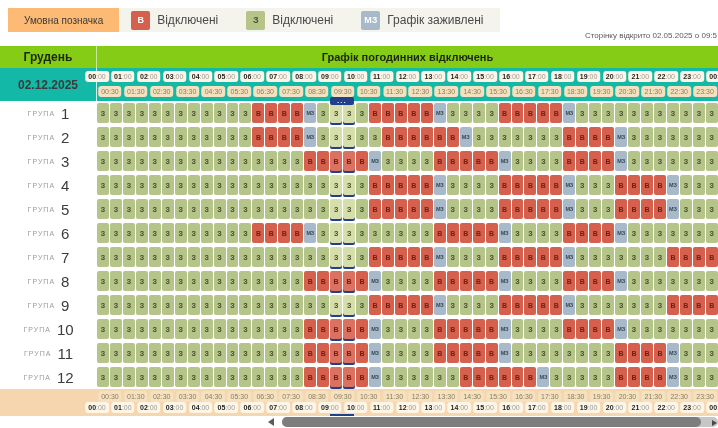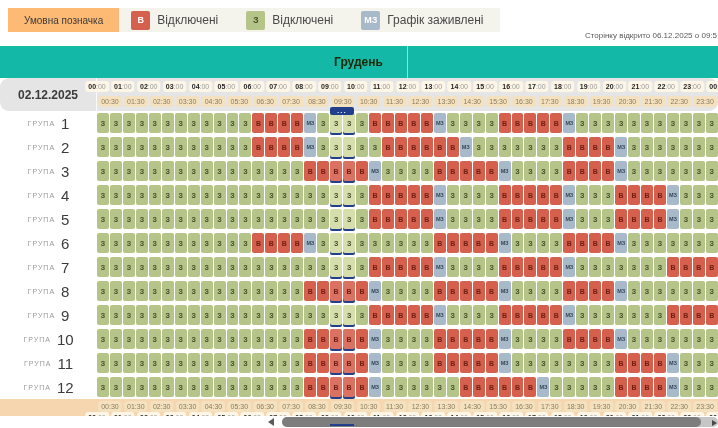--- a/index.html
+++ b/index.html
@@ -14,27 +14,27 @@
   .legend-item{display:flex;align-items:center;gap:7px;padding:0 16px 0 12px;}
   .legend-chip{width:19px;height:19px;border-radius:2px;display:flex;align-items:center;
                justify-content:center;font-size:9px;font-weight:bold;}
   .legend-label{font-size:12px;color:#4a4a4a;}
 
   
   .note{position:absolute;top:31px;right:1px;font-size:8px;color:#5a5a5a;white-space:nowrap;}
 
   
   .tbl{position:absolute;top:46px;left:0;width:718px;}
-  .olive{height:32px;background:#14b8a6;display:flex;align-items:center;flex-direction:column;}
+  .olive{height:22px;background:#84cc16;display:flex;align-items:center;}
   .month{width:97px;text-align:center;font-weight:bold;font-size:12px;color:#1d2706;
          border-right:1px solid rgba(255,255,255,.55);box-sizing:border-box;height:100%;
          display:flex;align-items:center;justify-content:center;}
   .ttl{flex:1;text-align:center;font-weight:bold;font-size:11px;color:#1d2706;}
 
-  .band{height:33px;background:#e5e5e5;position:relative;border-radius:9px;}
+  .band{height:33px;background:#14b8a6;position:relative;}
   .datecell{position:absolute;left:0;top:0;width:97px;height:33px;display:flex;align-items:center;
             justify-content:center;font-weight:bold;font-size:12px;color:#3b3b3b;
             border-right:1px solid rgba(255,255,255,.8);box-sizing:border-box;}
   .timecols{position:absolute;left:97px;top:0;width:621px;height:33px;}
   .hline{position:absolute;left:0;top:3px;width:100%;height:13px;}
   .hfline{position:absolute;left:0;top:18px;width:100%;height:12px;}
   .hpill{position:absolute;transform:translateX(-50%);background:#fdf6e7;border-radius:3px;
          padding:1px 3px;font-size:7px;white-space:nowrap;line-height:9px;}
   .hpill b{color:#1f1f1f;font-weight:bold;font-style:normal;}
   .hpill i{color:#9b9b9b;font-style:normal;}
@@ -96,26 +96,27 @@
     <span class="legend-chip" style="background: rgb(181, 196, 136); color: rgb(69, 80, 42);">З</span>
     <span class="legend-label">Відключені</span>
   </span>
         <span class="legend-item">
     <span class="legend-chip" style="background: rgb(168, 186, 201); color: rgb(255, 255, 255);">МЗ</span>
     <span class="legend-label">Графік заживлені</span>
   </span>
       </span>
   </div>
 
-  <div class="note">Сторінку відкрито 06.12.2025 о 09:5</div>
+  <div class="note">Сторінку відкрито 02.05.2025 о 09:5</div>
 
   <div class="tbl">
 
     <div class="olive">
       <div class="month">Грудень</div>
+      <div class="ttl">Графік погодинних відключень</div>
     </div>
 
     <div class="band">
       <div class="datecell">02.12.2025</div>
       <div class="timecols">
         <div class="hline" id="hhours">
             <span class="hpill" style="left: 0px;"><b>00</b><i>:00</i></span>
             <span class="hpill" style="left: 25.875px;"><b>01</b><i>:00</i></span>
             <span class="hpill" style="left: 51.75px;"><b>02</b><i>:00</i></span>
             <span class="hpill" style="left: 77.625px;"><b>03</b><i>:00</i></span>

